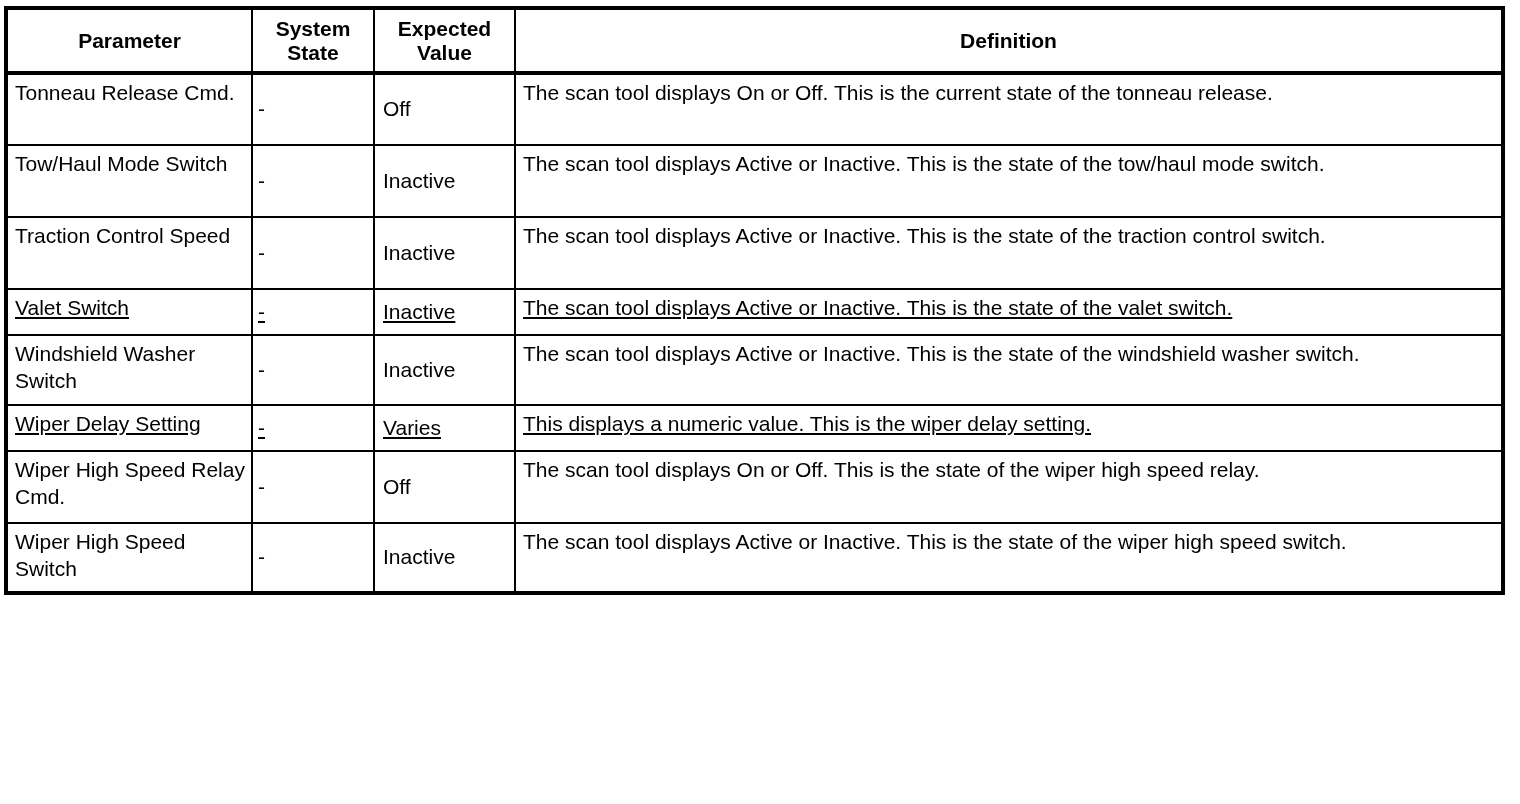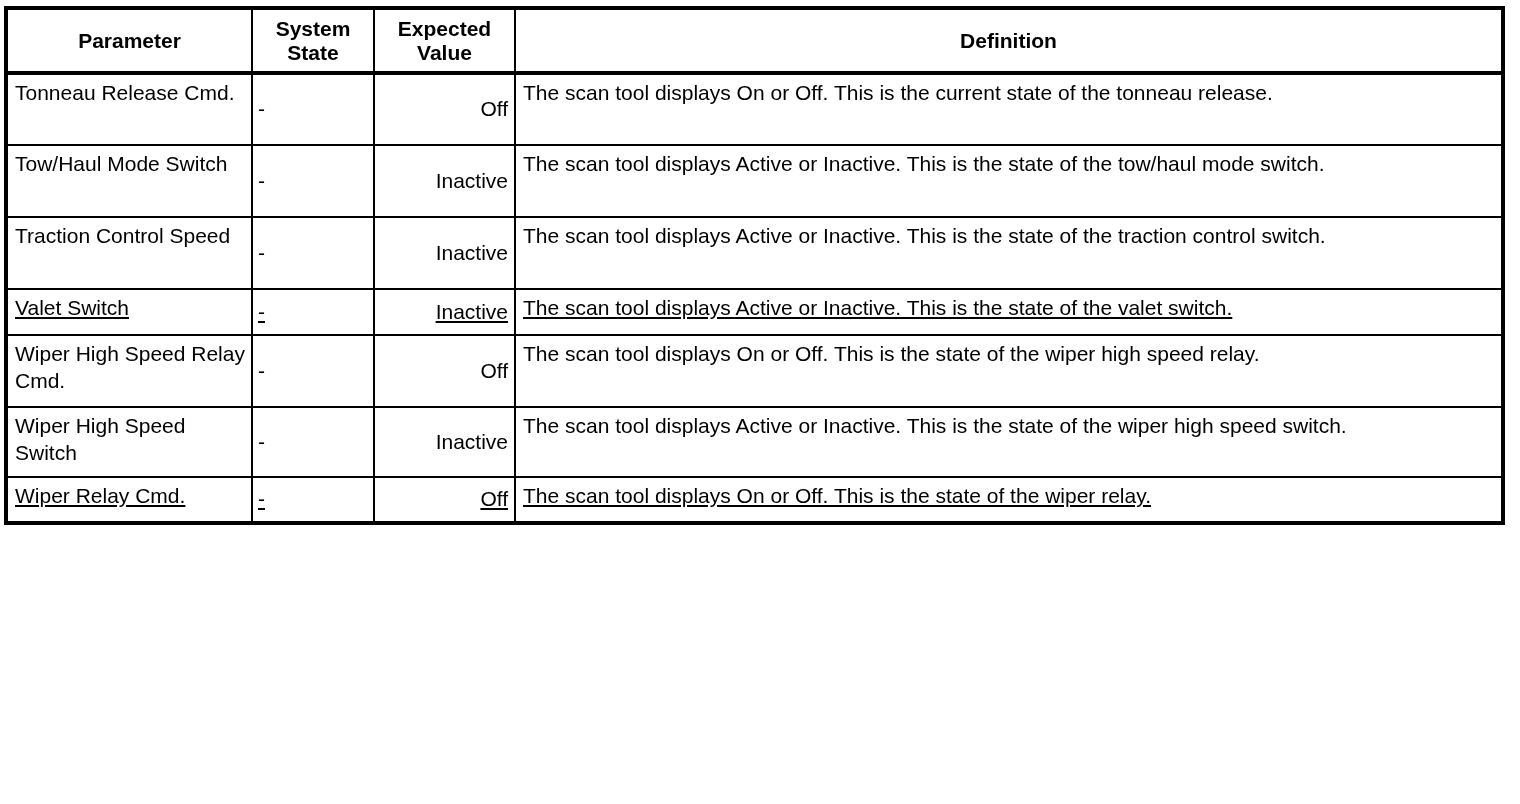--- a/index.html
+++ b/index.html
@@ -65,21 +65,21 @@
   tbody tr:last-child td {
     border-bottom: none;
   }
   tbody tr td.td-state,
   tbody tr td.td-value {
     vertical-align: middle;
     padding-top: 3px;
     padding-bottom: 3px;
   }
   tbody tr td.td-state { padding-left: 5px; }
-  tbody tr td.td-value { padding-left: 8px; text-align: right; }
+  tbody tr td.td-value { padding-left: 8px; }
 
   tr.r-tall td { height: 72px; }
   tr.r-mid  td { height: 70px; }
   tr.r-short td { height: 46px; text-decoration: underline; }
 </style>
 </head>
 <body>
 
 <div class="page">
   <table class="param-table">
@@ -121,33 +121,39 @@
         <td class="td-state">-</td>
         <td class="td-value">Inactive</td>
         <td class="td-def">The scan tool displays Active or Inactive. This is the state of the traction control switch.</td>
       </tr>
       <tr class="r-short">
         <td class="td-param">Valet Switch</td>
         <td class="td-state">-</td>
         <td class="td-value">Inactive</td>
         <td class="td-def">The scan tool displays Active or Inactive. This is the state of the valet switch.</td>
       </tr>
+      <tr class="r-mid">
+        <td class="td-param">Windshield Washer Switch</td>
+        <td class="td-state">-</td>
+        <td class="td-value">Inactive</td>
+        <td class="td-def">The scan tool displays Active or Inactive. This is the state of the windshield washer switch.</td>
+      </tr>
+      <tr class="r-short">
+        <td class="td-param">Wiper Delay Setting</td>
+        <td class="td-state">-</td>
+        <td class="td-value">Varies</td>
+        <td class="td-def">This displays a numeric value. This is the wiper delay setting.</td>
+      </tr>
       <tr class="r-tall">
         <td class="td-param">Wiper High Speed Relay Cmd.</td>
         <td class="td-state">-</td>
         <td class="td-value">Off</td>
         <td class="td-def">The scan tool displays On or Off. This is the state of the wiper high speed relay.</td>
       </tr>
       <tr class="r-mid">
         <td class="td-param">Wiper High Speed Switch</td>
         <td class="td-state">-</td>
         <td class="td-value">Inactive</td>
         <td class="td-def">The scan tool displays Active or Inactive. This is the state of the wiper high speed switch.</td>
       </tr>
-      <tr class="r-short">
-        <td class="td-param">Wiper Relay Cmd.</td>
-        <td class="td-state">-</td>
-        <td class="td-value">Off</td>
-        <td class="td-def">The scan tool displays On or Off. This is the state of the wiper relay.</td>
-      </tr>
     </tbody>
   </table>
 </div>
 
 </body></html>

